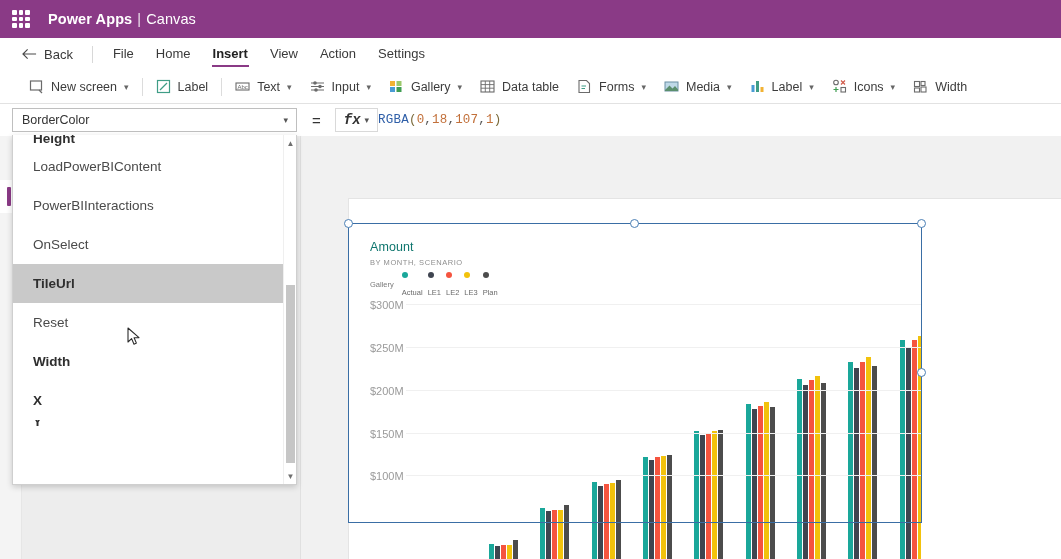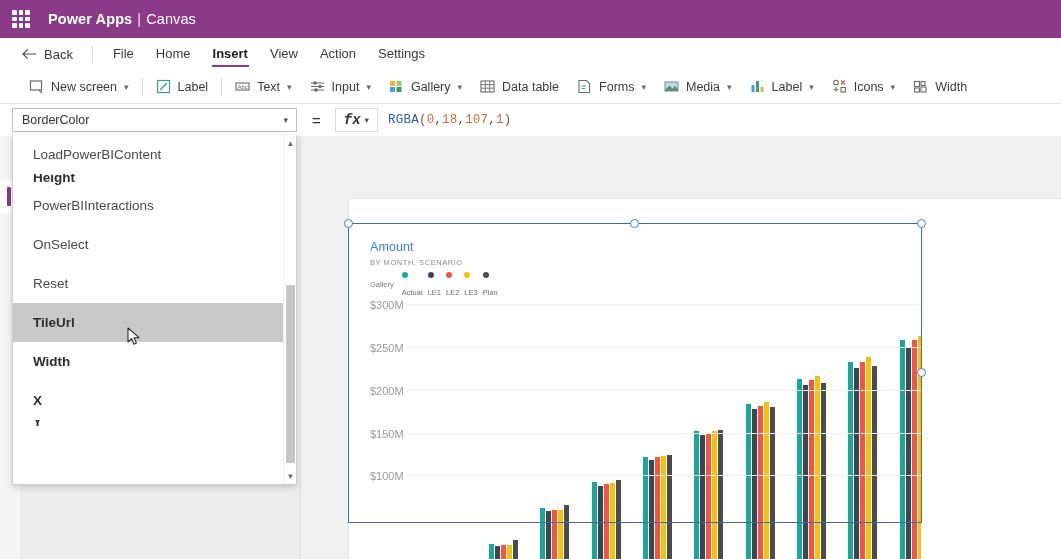--- a/index.html
+++ b/index.html
@@ -95,21 +95,21 @@
   #prop-select .chev { font-size: 9px; color: #555; }
   #eq { margin: 0 14px 0 15px; font-size: 15px; color: #333; }
   #fx-box {
     height: 24px; border: 1px solid #d9d9d9; background:#fff;
     display:flex; align-items:center; gap:4px; padding: 0 8px;
   }
   #fx-box .fx { font-style: italic; font-family: Liberation Mono, monospace;
                 font-size: 14px; font-weight: bold; color:#333; }
   #fx-box .chev { font-size: 9px; color:#555; }
   #formula {
-    flex: 1; height: 24px; margin-left: 10px;
+    flex: 1; height: 24px; 
     display:flex; align-items:center;
     font-family: "Liberation Mono", monospace; font-size: 12.5px;
     letter-spacing: .2px;
   }
   .tk-fn { color: #2f5fa8; }
   .tk-par { color: #7a6a3a; }
   .tk-num { color: #c2703a; }
   .tk-pun { color: #555555; }
 
   
@@ -203,21 +203,21 @@
   .h-tr { right:-5px; top:-5px; }
   .h-mr { right:-5px; top:50%; margin-top:-5px; }
 
   
   #tile {
     position:absolute; left:333px; top:95px; width:566px; height:330px;
     background:#ffffff; overflow:hidden;
   }
   #tile-title {
     position:absolute; left:15px; top:9px;
-    font-size: 12.5px; color: #3b82f6; letter-spacing:.1px;
+    font-size: 12.5px; color: #0f766e; letter-spacing:.1px;
   }
   #tile-sub {
     position:absolute; left:15px; top:27px;
     font-size: 7.5px; color: #8e8e8e; letter-spacing:.55px;
   }
   #legend {
     position:absolute; left:15px; top:41px;
     display:flex; align-items:center; gap:5px;
     font-size:7.5px; color:#6f6f6f;
   }
@@ -565,26 +565,26 @@
     <div id="sel">
       <div class="handle h-tl"></div>
       <div class="handle h-tc"></div>
       <div class="handle h-tr"></div>
       <div class="handle h-mr"></div>
     </div>
   </div>
 
   <div id="dropdown">
     <div id="dd-items">
+        <div class="dd-item bold clip-top">Height</div>
         <div class="dd-item">LoadPowerBIContent</div>
-        <div class="dd-item bold clip-top">Height</div>
         <div class="dd-item">PowerBIInteractions</div>
         <div class="dd-item">OnSelect</div>
+        <div class="dd-item bold sel">TileUrl</div>
         <div class="dd-item">Reset</div>
-        <div class="dd-item bold sel">TileUrl</div>
         <div class="dd-item bold">Width</div>
         <div class="dd-item bold">X</div>
         <div class="dd-item bold clip-bot">Y</div>
       </div>
     <div id="dd-scroll">
       <div class="arrow up">▲</div>
       <div class="thumb"></div>
       <div class="arrow down">▼</div>
     </div>
   </div>

